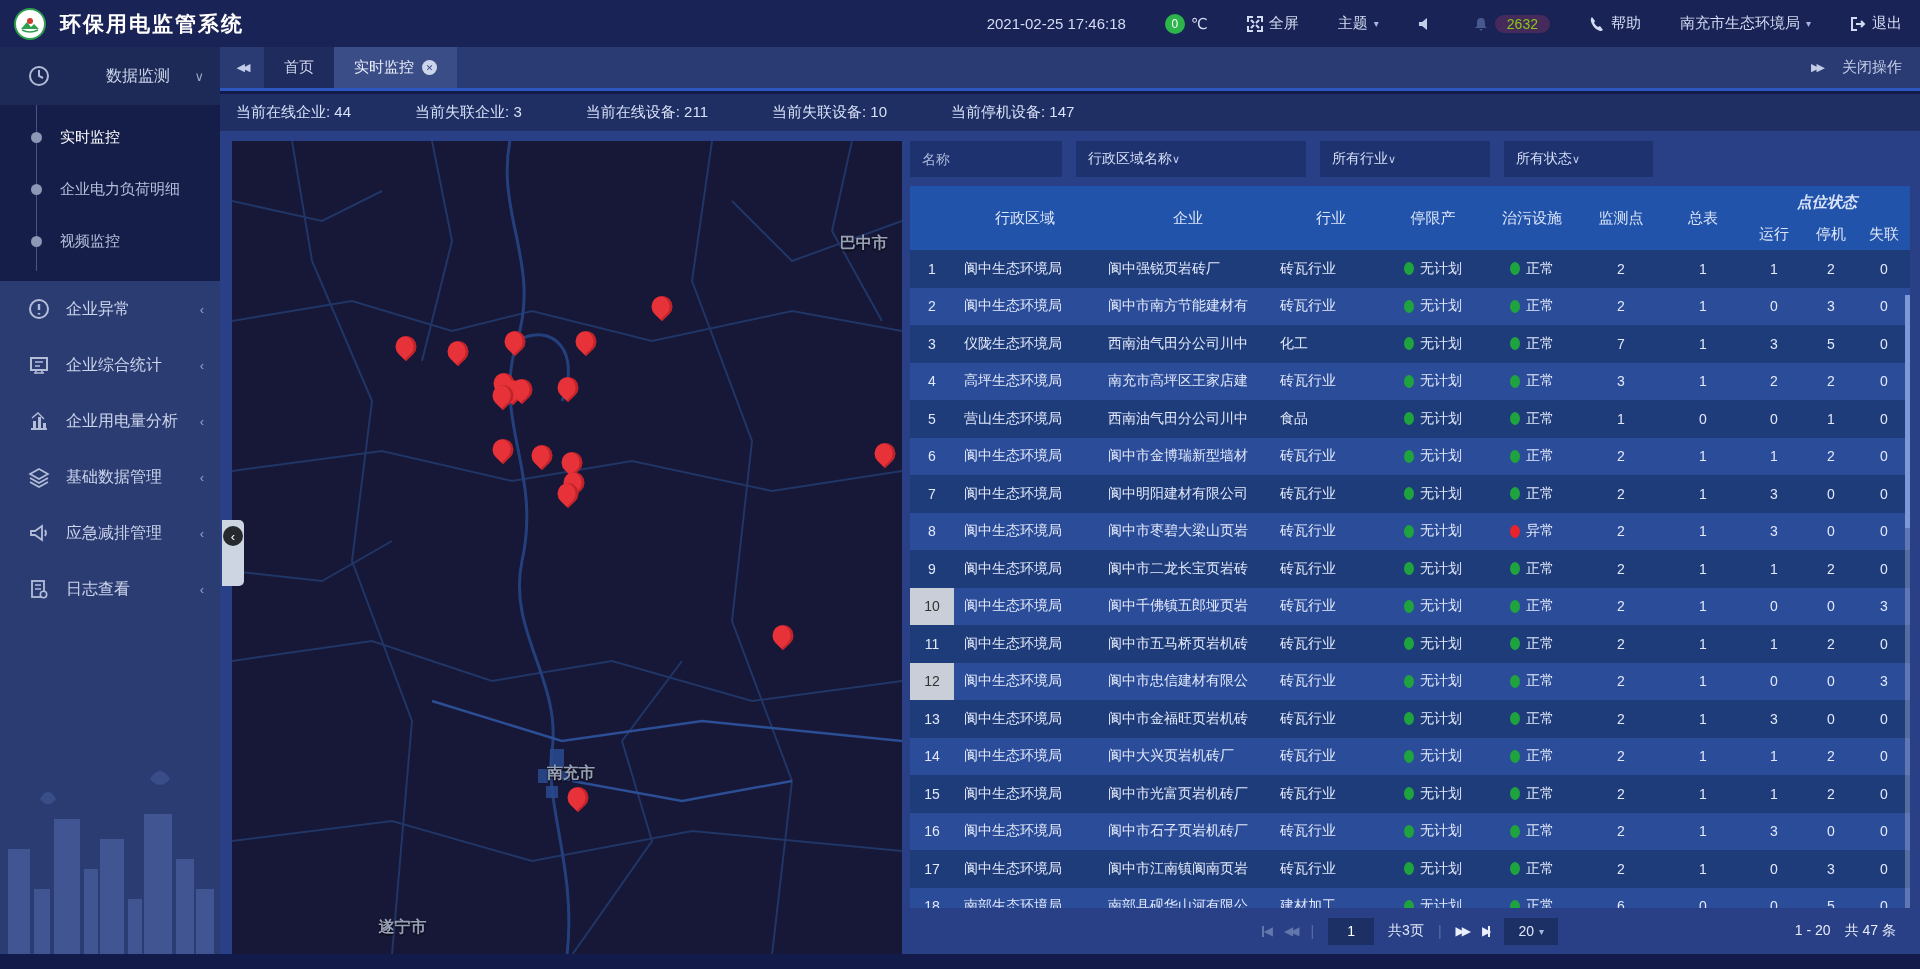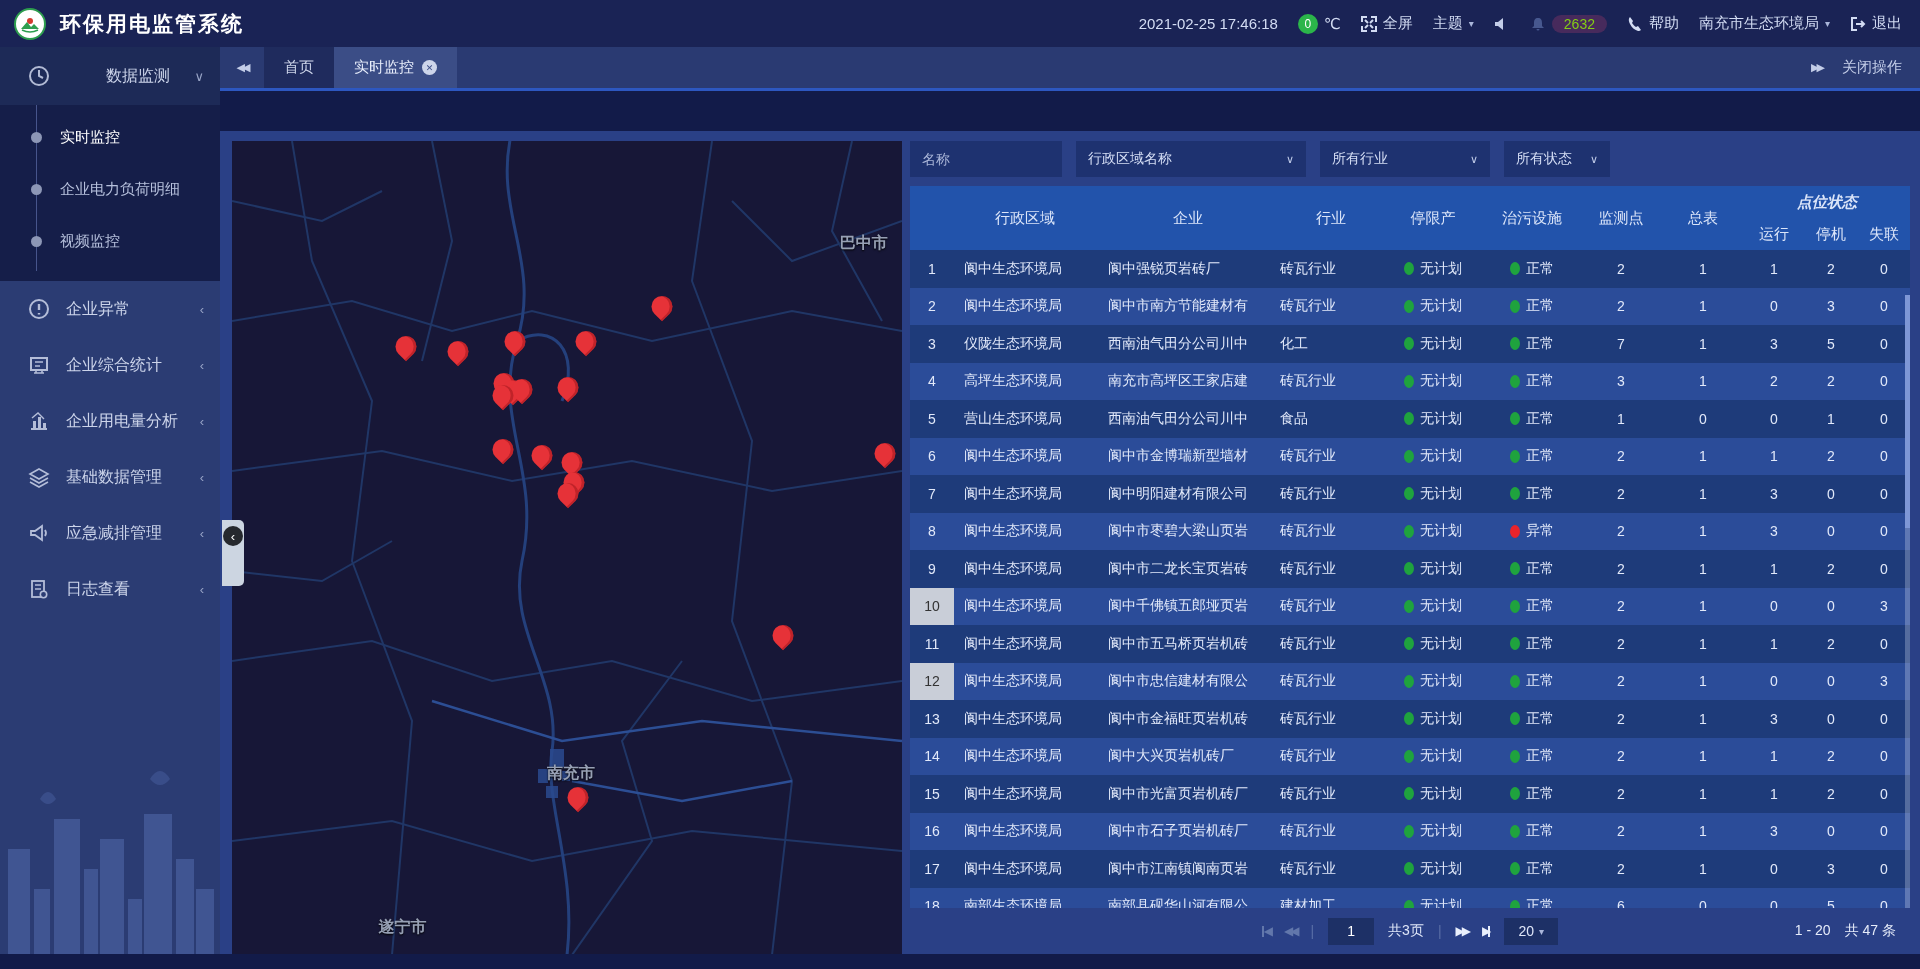--- a/index.html
+++ b/index.html
@@ -7,21 +7,21 @@
     --row-dark:#1e3b7a; --row-light:#2b4c99; --thead:#2253ab; --idx-hl:#c9ced8;
   }
   *{box-sizing:border-box;margin:0;padding:0;font-family:"Liberation Sans","DejaVu Sans",sans-serif;}
   html,body{width:1920px;height:969px;overflow:hidden;background:#121b49;}
   .app{position:relative;width:1920px;height:969px;}
 
   
   .header{position:absolute;left:0;top:0;right:0;height:47px;background:#1a2355;display:flex;align-items:center;color:#e6ebfa;z-index:30;}
   .logo{width:32px;height:32px;border-radius:50%;background:#fff;border:2px solid #2e9e4f;margin:0 14px 0 14px;display:flex;align-items:center;justify-content:center;}
   .app-title{font-size:21px;font-weight:bold;letter-spacing:2px;color:#fff;}
-  .header-right{margin-left:auto;display:flex;align-items:center;gap:20px;font-size:15px;color:#d3dcf3;margin-right:18px;}
+  .header-right{margin-left:auto;display:flex;align-items:center;gap:39px;font-size:15px;color:#d3dcf3;margin-right:18px;}
   .hitem{display:flex;align-items:center;gap:6px;cursor:pointer;white-space:nowrap;}
   .temp-badge{width:20px;height:20px;border-radius:50%;background:#2bb54a;color:#fff;font-size:12px;display:flex;align-items:center;justify-content:center;}
   .notif-pill{background:rgba(230,70,120,.22);color:#84cc16;border-radius:10px;padding:1px 12px;font-size:14px;}
   .chev{font-size:10px;color:#aab6da;}
   .hicon{width:16px;height:16px;display:inline-block;}
 
   
   .sidebar{position:absolute;left:0;top:47px;bottom:0;width:220px;background:#2b3c73;z-index:20;overflow:hidden;}
   .menu-item{height:56px;display:flex;align-items:center;color:#ccd4ea;font-size:16px;cursor:pointer;position:relative;}
   .menu-item .mi-icon{width:22px;height:22px;margin:0 16px 0 28px;opacity:.85;flex:0 0 22px;}
@@ -57,21 +57,21 @@
   .city{position:absolute;transform:translate(-50%,-50%);color:#97a0b4;font-size:16px;white-space:nowrap;text-shadow:0 1px 2px #000;font-weight:bold;}
   .pin{position:absolute;width:21px;height:21px;background:var(--pin);border-radius:50% 50% 50% 0;transform:translate(-50%,-100%) rotate(-45deg);transform-origin:center;box-shadow:inset -2px -2px 0 rgba(120,10,15,.35);}
   .collapse-handle{position:absolute;left:222px;top:520px;width:22px;height:66px;background:#ccd5e1;border-radius:0 5px 5px 0;z-index:22;display:flex;align-items:flex-start;justify-content:center;padding-top:6px;cursor:pointer;}
   .collapse-circle{width:20px;height:20px;border-radius:50%;background:#26292e;color:#fff;font-size:13px;display:flex;align-items:center;justify-content:center;}
 
   
   .rpanel{flex:1;display:flex;flex-direction:column;min-width:0;}
   .filters{height:36px;display:flex;gap:14px;margin-bottom:9px;}
   .f-input{width:152px;background:#1e3270;border:none;color:#f97316;font-size:14px;padding:0 12px;outline:none;}
   .f-input::placeholder{color:#aab6d8;}
-  .f-select{background:#1e3270;color:#d5def5;font-size:14px;display:flex;align-items:center;justify-content:space-between;padding:0 12px;cursor:pointer;}
+  .f-select{background:#1e3270;color:#d5def5;font-size:14px;display:flex;align-items:center;padding:0 12px;cursor:pointer;}
   .f-select .chev{font-size:11px;color:#c2cdea;}
 
   
   .tablewrap{flex:1;display:flex;flex-direction:column;overflow:hidden;position:relative;}
   .thead{display:grid;grid-template-columns:4.4% 14.2% 18.4% 10.2% 10.2% 9.6% 8.2% 8.2% 6% 5.4% 5.2%;grid-template-rows:32px 32px;background:var(--thead);color:#dbe5f9;font-size:15px;flex:0 0 64px;}
   .th-main{grid-row:1/3;align-self:center;text-align:center;}
   .th-group{grid-column:9/12;grid-row:1;align-self:center;text-align:center;font-style:italic;font-weight:bold;}
   .th-sub{grid-row:2;align-self:center;text-align:center;}
   .tbody{flex:1;overflow:hidden;}
   .trow{display:grid;grid-template-columns:4.4% 14.2% 18.4% 10.2% 10.2% 9.6% 8.2% 8.2% 6% 5.4% 5.2%;height:37.5px;align-items:center;color:#e2e9fa;font-size:14px;}
@@ -276,20 +276,27 @@
       <span class="tab-close">✕</span>
     </div>
     <div class="tabbar-right">
       <span class="tab-nav" style="width:auto">
           <span>▶▶</span>
         </span>
       <span>关闭操作</span>
     </div>
   </div>
 
+  <div class="statsbar" id="statsbar">
+      <span class="stat">当前在线企业: <b>44</b></span>
+      <span class="stat">当前失联企业: <b>3</b></span>
+      <span class="stat">当前在线设备: <b>211</b></span>
+      <span class="stat">当前失联设备: <b>10</b></span>
+      <span class="stat">当前停机设备: <b>147</b></span>
+    </div>
 
   <div class="content">
 
     <div class="map">
       <svg class="roads" width="670" height="814" viewBox="0 0 670 814" preserveAspectRatio="none">
         <g stroke="#203666" stroke-width="2" fill="none">
           <path d="M0,180 L120,160 L220,190 L300,170 L420,200 L560,170 L670,190"></path>
           <path d="M0,330 L150,310 L280,340 L400,320 L540,350 L670,330"></path>
           <path d="M60,0 L80,120 L140,260 L120,420 L180,580 L160,814"></path>
           <path d="M480,0 L460,140 L520,300 L500,480 L560,640 L540,814"></path>
@@ -349,21 +356,21 @@
       <div class="filters">
         <input class="f-input" placeholder="名称" style="">
         <div class="f-select" style="width:230px">
           <span>行政区域名称</span>
             <span class="chev">∨</span>
         </div>
         <div class="f-select" style="width:170px">
           <span>所有行业</span>
             <span class="chev">∨</span>
         </div>
-        <div class="f-select" style="width:106px">
+        <div class="f-select" style="width:149px">
           <span>所有状态</span>
             <span class="chev">∨</span>
         </div>
       </div>
 
       <div class="tablewrap">
         <div class="thead">
           <div class="th-main"></div>
           <div class="th-main">行政区域</div>
           <div class="th-main">企业</div>

